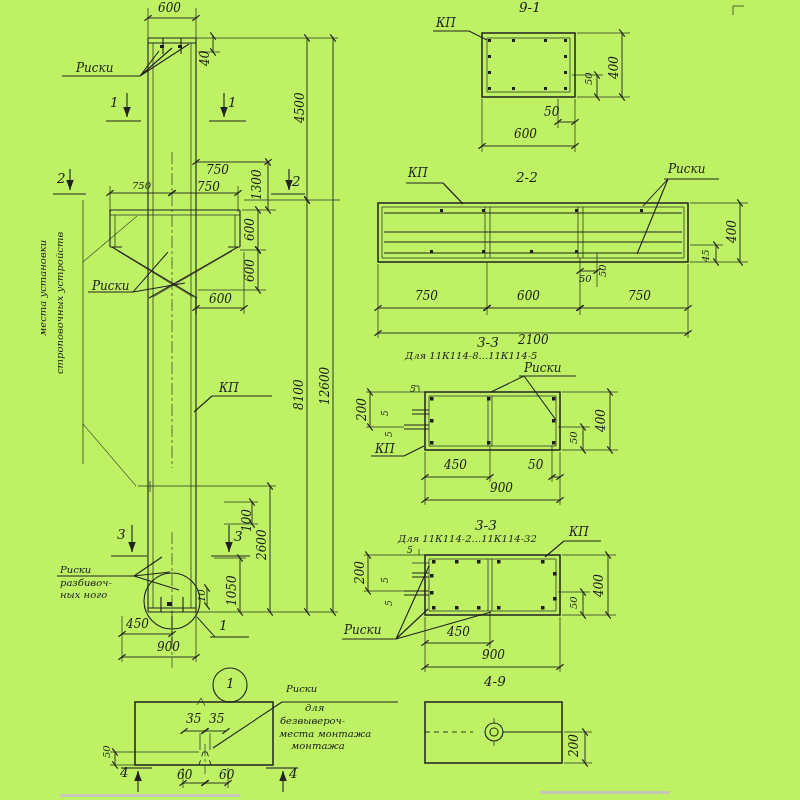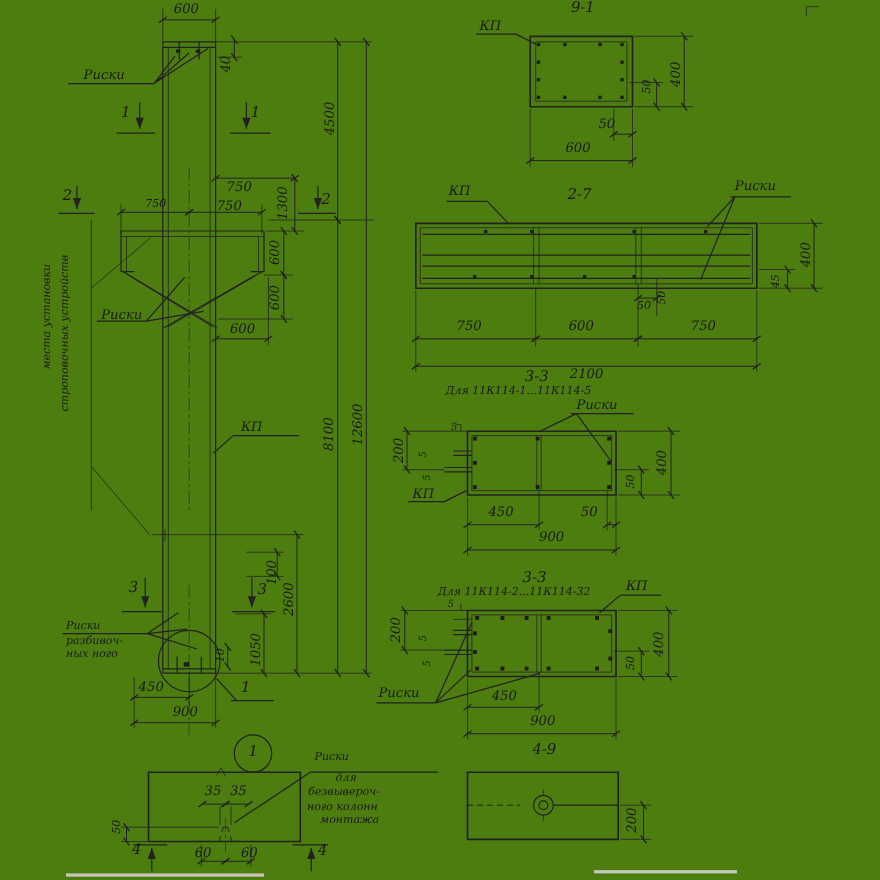--- a/index.html
+++ b/index.html
@@ -1,16 +1,16 @@
 <!DOCTYPE html>
 <html><head>
 <meta charset="utf-8">
 <style>
   html,body{margin:0;padding:0;background:#e8e6e0}
-  .sheet{position:relative;width:800px;height:800px;background:#4d7c0f;overflow:hidden;
+  .sheet{position:relative;width:800px;height:800px;background:#bef264;overflow:hidden;
          font-family:"DejaVu Serif",serif;color:#1b1b1b}
   .sheet svg{position:absolute;left:0;top:0}
   .ln{stroke:#222;stroke-width:1.1;fill:none}
   .tk2{stroke:#222;stroke-width:1.5;fill:none}
   .tn{stroke:#222;stroke-width:.7;fill:none}
   .dim{stroke:#222;stroke-width:.9;fill:none}
   .cl{stroke:#333;stroke-width:.7;fill:none;stroke-dasharray:12 3 3 3}
   .dsh{stroke:#222;stroke-width:.9;fill:none;stroke-dasharray:5 4}
   .dot{fill:#1d1d1d;stroke:none}
   .t{position:absolute;font-style:italic;font-size:12px;line-height:1;white-space:nowrap}
@@ -293,44 +293,44 @@
 <div class="t" style="left:186px;top:713px">35</div>
 <div class="t" style="left:209px;top:713px">35</div>
 <div class="t v s" style="left:102px;top:758px">50</div>
 <div class="t" style="left:177px;top:769px">60</div>
 <div class="t" style="left:219px;top:769px">60</div>
 <div class="t b" style="left:120px;top:766px">4</div>
 <div class="t b" style="left:289px;top:767px">4</div>
 <div class="t s" style="left:286px;top:684px">Риски</div>
 <div class="t s" style="left:305px;top:703px">для</div>
 <div class="t s" style="left:280px;top:716px">безвывероч-</div>
-<div class="t s" style="left:279px;top:729px">ного колонн</div>
+<div class="t s" style="left:279px;top:729px">места монтажа</div>
 <div class="t s" style="left:291px;top:741px">монтажа</div>
 
 <div class="t b" style="left:519px;top:1px">9-1</div>
 <div class="t" style="left:436px;top:17px">КП</div>
 <div class="t v" style="left:608px;top:79px">400</div>
 <div class="t v s" style="left:584px;top:85px">50</div>
 <div class="t" style="left:544px;top:106px">50</div>
 <div class="t" style="left:514px;top:128px">600</div>
 
-<div class="t b" style="left:516px;top:171px">2-7</div>
+<div class="t b" style="left:516px;top:171px">2-2</div>
 <div class="t" style="left:408px;top:167px">КП</div>
 <div class="t" style="left:668px;top:163px">Риски</div>
 <div class="t v" style="left:726px;top:243px">400</div>
 <div class="t v s" style="left:701px;top:262px">45</div>
 <div class="t s" style="left:579px;top:274px">50</div>
 <div class="t v s" style="left:598px;top:277px">50</div>
 <div class="t" style="left:415px;top:290px">750</div>
 <div class="t" style="left:517px;top:290px">600</div>
 <div class="t" style="left:628px;top:290px">750</div>
 <div class="t" style="left:518px;top:334px">2100</div>
 
 <div class="t b" style="left:477px;top:336px">3-3</div>
-<div class="t s" style="left:405px;top:351px">Для 11К114-1...11К114-5</div>
+<div class="t s" style="left:405px;top:351px">Для 11К114-8...11К114-5</div>
 <div class="t" style="left:524px;top:362px">Риски</div>
 <div class="t v" style="left:356px;top:421px">200</div>
 <div class="t v xs" style="left:381px;top:416px">5</div>
 <div class="t v xs" style="left:385px;top:437px">5</div>
 <div class="t xs" style="left:410px;top:385px">5</div>
 <div class="t" style="left:375px;top:443px">КП</div>
 <div class="t v" style="left:595px;top:432px">400</div>
 <div class="t v s" style="left:569px;top:444px">50</div>
 <div class="t" style="left:444px;top:459px">450</div>
 <div class="t" style="left:528px;top:459px">50</div>

